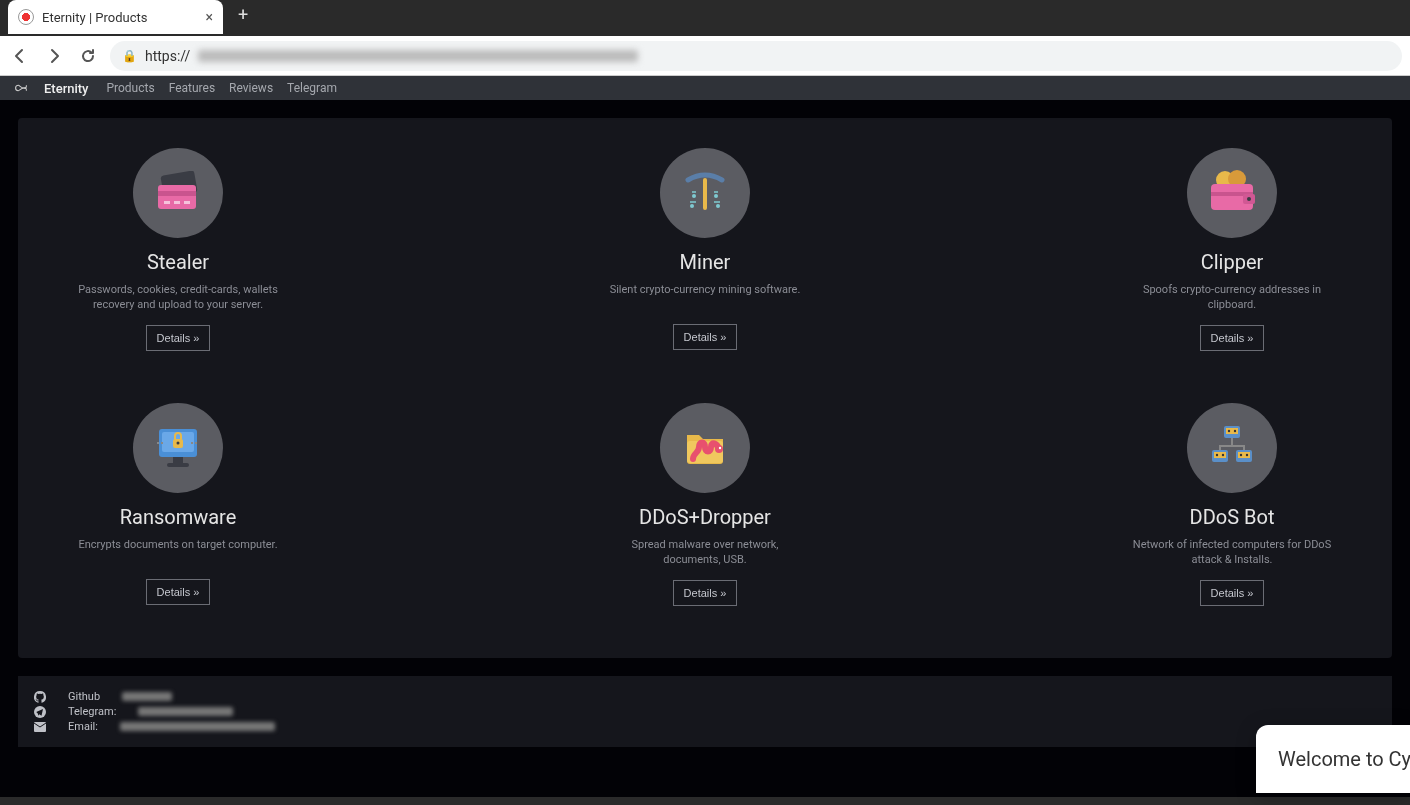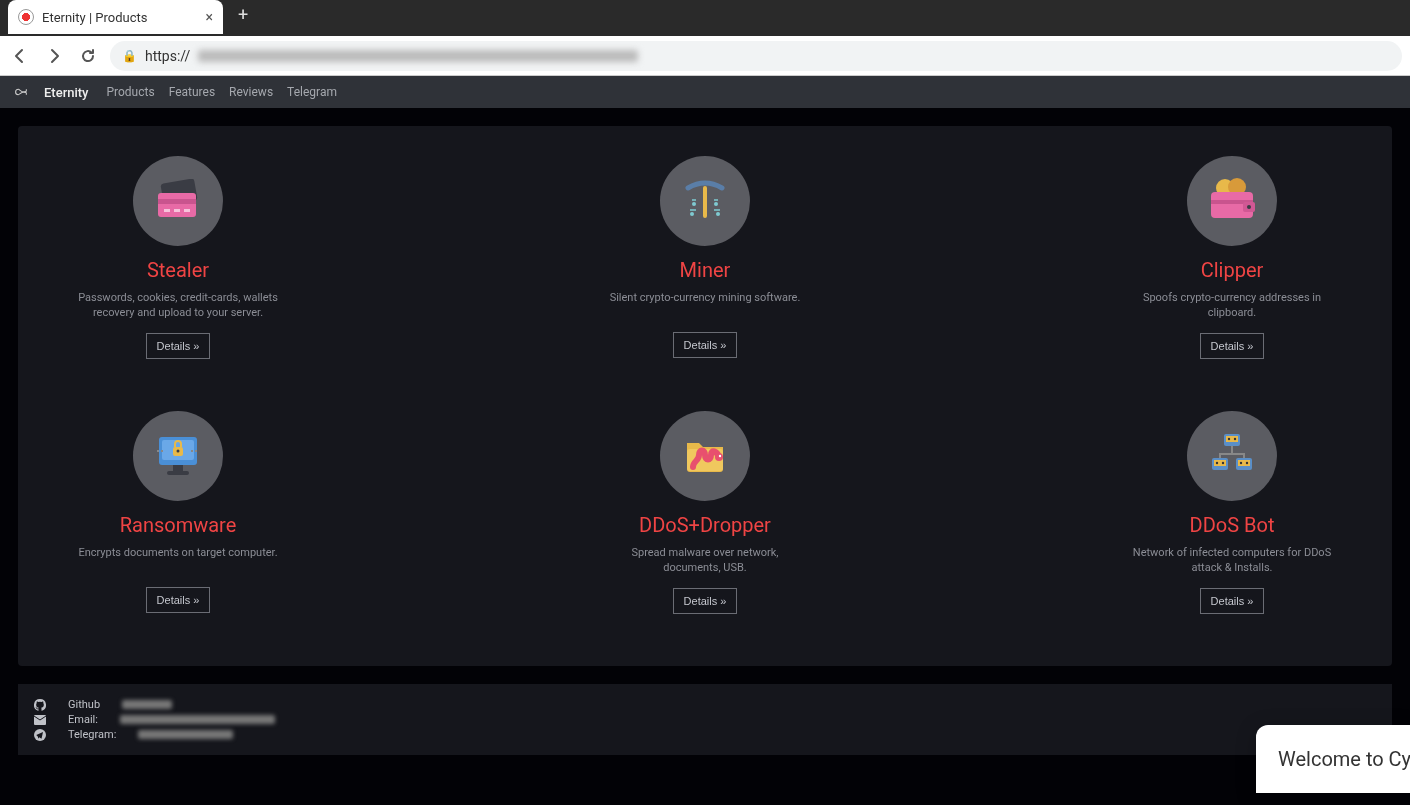--- a/index.html
+++ b/index.html
@@ -77,21 +77,21 @@
   .url-blur {
     display: inline-block;
     width: 440px; height: 12px;
     background: #bbb;
     filter: blur(3px);
     border-radius: 2px;
   }
 
   
   .site-nav {
-    height: 32px;
+    height: 24px;
     background: #2f3238;
     display: flex;
     align-items: center;
     padding: 0 12px;
     gap: 14px;
     font-size: 12px;
     color: #bbb;
   }
   .site-logo {
     width: 18px; height: 18px;
@@ -133,21 +133,21 @@
 
   .icon-circle {
     width: 90px; height: 90px;
     border-radius: 50%;
     background: #5b5c62;
     display: flex; align-items: center; justify-content: center;
     margin-bottom: 12px;
   }
   .product-title {
     font-size: 20px;
-    color: #ef4444;
+    color: #e5e5e5;
     font-weight: 400;
     margin-bottom: 8px;
   }
   .product-desc {
     font-size: 11px;
     color: #8b8d95;
     line-height: 1.4;
     min-height: 30px;
     margin-bottom: 12px;
   }
@@ -380,36 +380,36 @@
       <span>
         <svg width="12" height="12" viewBox="0 0 16 16">
             <path fill="#bfc1c7" d="M8 0a8 8 0 0 0-2.5 15.6c.4.1.5-.2.5-.4v-1.5c-2.2.5-2.7-1-2.7-1-.4-.9-.9-1.1-.9-1.1-.7-.5.1-.5.1-.5.8.1 1.2.8 1.2.8.7 1.2 1.9.9 2.3.7.1-.5.3-.9.5-1.1-1.8-.2-3.6-.9-3.6-4 0-.9.3-1.6.8-2.2-.1-.2-.4-1 .1-2.1 0 0 .7-.2 2.2.8a7.6 7.6 0 0 1 4 0c1.5-1 2.2-.8 2.2-.8.5 1.1.2 1.9.1 2.1.5.6.8 1.3.8 2.2 0 3.1-1.9 3.8-3.6 4 .3.3.5.8.5 1.5v2.2c0 .2.1.5.5.4A8 8 0 0 0 8 0z"></path>
           </svg>
       </span>
       <span>Github</span>
       <span class="footer-blur" style="width:50px"></span>
     </div>
     <div class="footer-row">
       <span>
+        <svg width="12" height="12" viewBox="0 0 16 16">
+            <circle cx="8" cy="8" r="8" fill="#bfc1c7"></circle>
+            <path d="M3 8l9-4-2 9-3-2-1 2-1-3z" fill="#15161c"></path>
+          </svg>
+      </span>
+      <span>Telegram:</span>
+      <span class="footer-blur" style="width:95px"></span>
+    </div>
+    <div class="footer-row">
+      <span>
         <svg width="12" height="10" viewBox="0 0 12 10">
             <rect width="12" height="10" rx="1" fill="#bfc1c7"></rect>
             <path d="M0 1l6 4 6-4" stroke="#15161c" stroke-width="1" fill="none"></path>
           </svg>
       </span>
       <span>Email:</span>
       <span class="footer-blur" style="width:155px"></span>
     </div>
-    <div class="footer-row">
-      <span>
-        <svg width="12" height="12" viewBox="0 0 16 16">
-            <circle cx="8" cy="8" r="8" fill="#bfc1c7"></circle>
-            <path d="M3 8l9-4-2 9-3-2-1 2-1-3z" fill="#15161c"></path>
-          </svg>
-      </span>
-      <span>Telegram:</span>
-      <span class="footer-blur" style="width:95px"></span>
-    </div>
   </div>
 </div>
 
 <div class="welcome-bubble">
   <span>Welcome to Cy</span>
 </div>
 
 </body></html>

